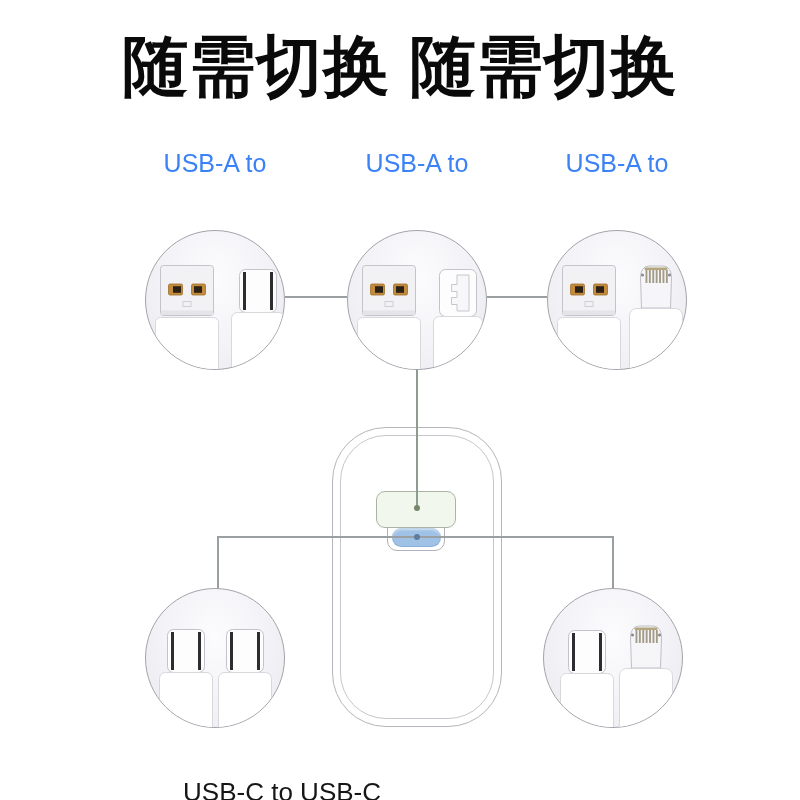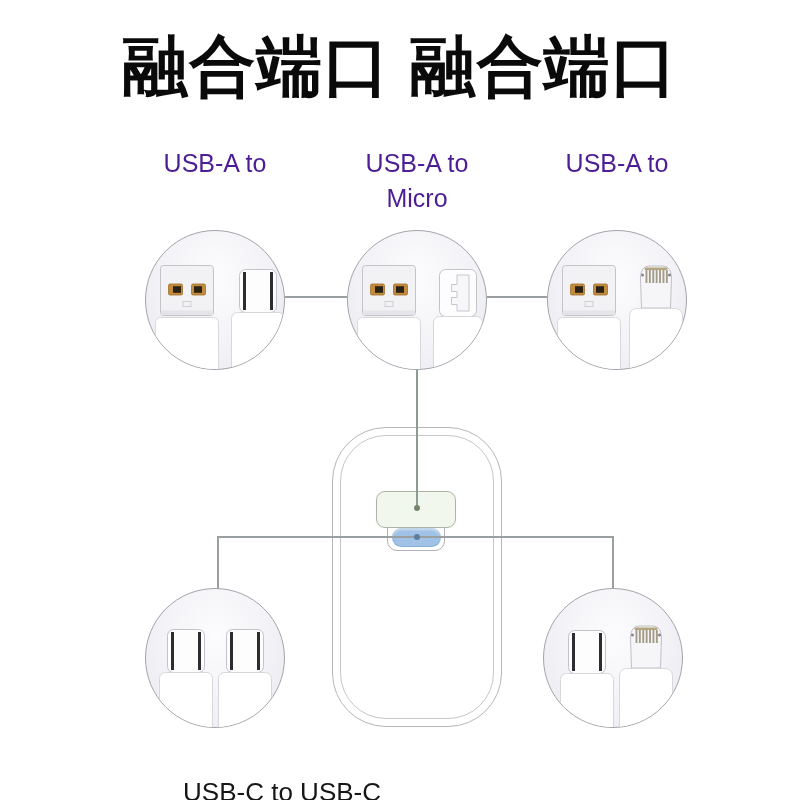--- a/index.html
+++ b/index.html
@@ -3,21 +3,21 @@
 <meta charset="utf-8">
 <style>
   html,body{margin:0;padding:0;background:#ffffff;}
   .stage{position:relative;width:800px;height:800px;background:#ffffff;overflow:hidden;
          font-family:"Liberation Sans","DejaVu Sans",sans-serif;}
 
   .title{position:absolute;left:0;top:30px;width:800px;margin:0;text-align:center;
          font-size:66px;font-weight:800;letter-spacing:1px;color:#0a0a0a;line-height:72px;}
 
   .top-label{position:absolute;top:146px;width:220px;text-align:center;
-             font-size:25px;line-height:35px;color:#4c1d95;}
+             font-size:25px;line-height:35px;color:#3b82f6;}
   .tl0{left:105px}.tl1{left:307px}.tl2{left:507px}
 
   .bottom-label{position:absolute;top:777px;width:320px;text-align:right;
                 font-size:26px;color:#161616;}
   .bl0{left:61px}.bl1{left:454px}
 
   .line{position:absolute;background:var(--line,#9aa0a2);}
   .line.h{height:1.5px;}
   .line.v{width:1.5px;}
   .line.green{background:var(--line-green,#8e9b90);}
@@ -60,28 +60,27 @@
   .bc0 .s0{left:12px;top:38px}
   .bc0 .s1{left:71px;top:38px}
   .bc1 .s0{left:15px;top:39px}
   .bc1 .s1{left:74px;top:33px}
 </style>
 </head>
 <body>
 
 <div class="stage">
 
-  <h1 class="title">融合端口 融合端口</h1>
+  <h1 class="title">随需切换 随需切换</h1>
 
   <div class="top-label tl0">
     <div>USB-A to</div>
   </div>
   <div class="top-label tl1">
     <div>USB-A to</div>
-    <div>Micro</div>
   </div>
   <div class="top-label tl2">
     <div>USB-A to</div>
   </div>
 
   <div class="device-outer"></div>
   <div class="device-inner"></div>
   <div class="holder"></div>
   <div class="pill"></div>
   <div class="green-box"></div>

